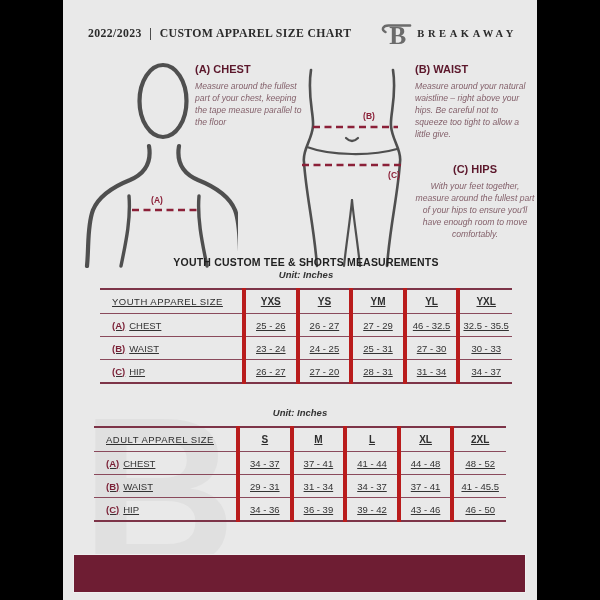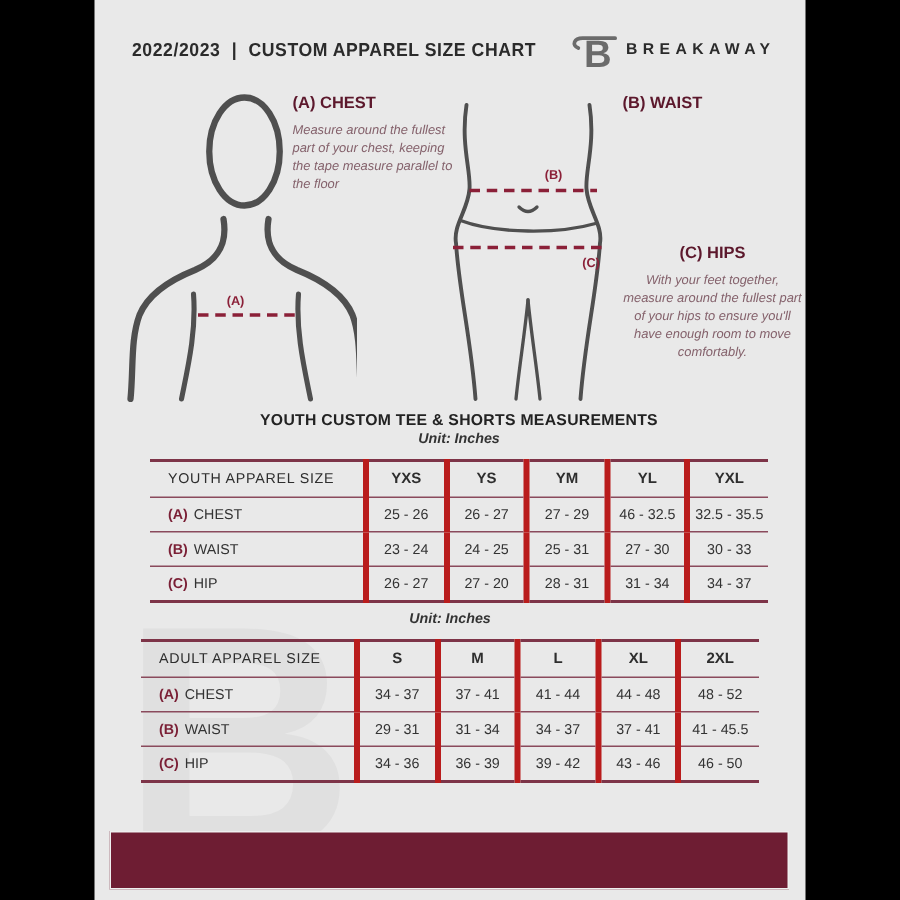--- a/index.html
+++ b/index.html
@@ -9,21 +9,21 @@
     position:relative;overflow:hidden;
   }
   .page{
     position:absolute;left:63px;top:0;width:474px;height:600px;
     background:#e9e9e9;overflow:hidden;
   }
 
   
   .header{
     position:absolute;top:18px;left:25px;right:20px;
-    display:flex;justify-content:space-between;align-items:center;z-index:2;
+    display:flex;justify-content:space-between;align-items:center;z-index:2;font-family:Liberation Serif, serif;
   }
   .header-title{
     display:flex;align-items:center;gap:8px;
     font-weight:bold;font-size:12.5px;letter-spacing:.4px;color:#2b2b2b;
     transform:scaleX(.94);transform-origin:left center;white-space:nowrap;
   }
   .brand{display:flex;align-items:center;gap:5px;}
   .brand-name{font-weight:bold;font-size:10.5px;letter-spacing:3.6px;color:#2b2b2b;}
 
   
@@ -35,30 +35,30 @@
   .inst-b{left:352px;top:63px;width:114px;}
   .inst-c{left:352px;top:163px;width:120px;text-align:center;}
   .inst-heading{font-size:11px;font-weight:bold;color:#5c182c;margin:0 0 5px 0;}
   .inst-body{
     font-size:8.6px;font-style:italic;color:#84616b;line-height:1.4;
     white-space:pre-line;margin:0;
   }
 
   
   .tbl-block{position:absolute;left:0;right:0;z-index:2;}
-  .youth-block{top:274px;padding-left:12px;}
+  .youth-block{top:256px;padding-left:12px;}
   .adult-block{top:406px;}
   .tbl-title{text-align:center;font-weight:bold;font-size:10.5px;color:#222;letter-spacing:.2px;}
   .tbl-unit{text-align:center;font-style:italic;font-weight:bold;font-size:9.5px;color:#333;margin:1px 0 8px 0;}
   table.size-table{
     border-collapse:collapse;table-layout:fixed;width:412px;margin:0 auto;
     border-top:2px solid #7d3448;border-bottom:2px solid #7d3448;
   }
   table.size-table td{
-    height:22px;padding:0;font-size:9.5px;color:#333;text-align:center;vertical-align:middle;
+    height:22px;padding:0;font-size:9.5px;color:#333;text-align:center;vertical-align:middle;text-decoration:underline;
   }
   table.size-table tr.head-row td{height:23px;font-weight:bold;font-size:10px;color:#2e2e2e;}
   table.size-table tr.head-row td.label-col{font-weight:normal;font-size:9.5px;letter-spacing:.5px;}
   table.size-table td.label-col{width:130px;text-align:left;padding-left:12px;}
   table.size-table tr + tr td{border-top:1px solid #8a4a5c;}
   table.size-table td + td{border-left:4px solid #b91c1c;}
   .key{color:#7a1f35;font-weight:bold;margin-right:4px;}
 
   
   .watermark{
@@ -117,20 +117,21 @@
     <line x1="11" y1="109" x2="111" y2="109" stroke="#8b2038" stroke-width="2.4" stroke-dasharray="7,4.5"></line>
     <text x="103" y="122" font-size="8.5" font-weight="bold" fill="#8b2038" text-anchor="middle">(C)</text>
   </svg>
 
   <div class="inst inst-a">
     <p class="inst-heading">(A) CHEST</p>
     <p class="inst-body">Measure around the fullest part of your chest, keeping the tape measure parallel to the floor</p>
   </div>
   <div class="inst inst-b">
     <p class="inst-heading">(B) WAIST</p>
+    <p class="inst-body">Measure around your natural waistline – right above your hips. Be careful not to squeeze too tight to allow a little give.</p>
   </div>
   <div class="inst inst-c">
     <p class="inst-heading">(C) HIPS</p>
     <p class="inst-body">With your feet together, measure around the fullest part of your hips to ensure you'll
 have enough room to move comfortably.</p>
   </div>
 
   <div class="watermark">B</div>
 
   <div class="tbl-block youth-block">

